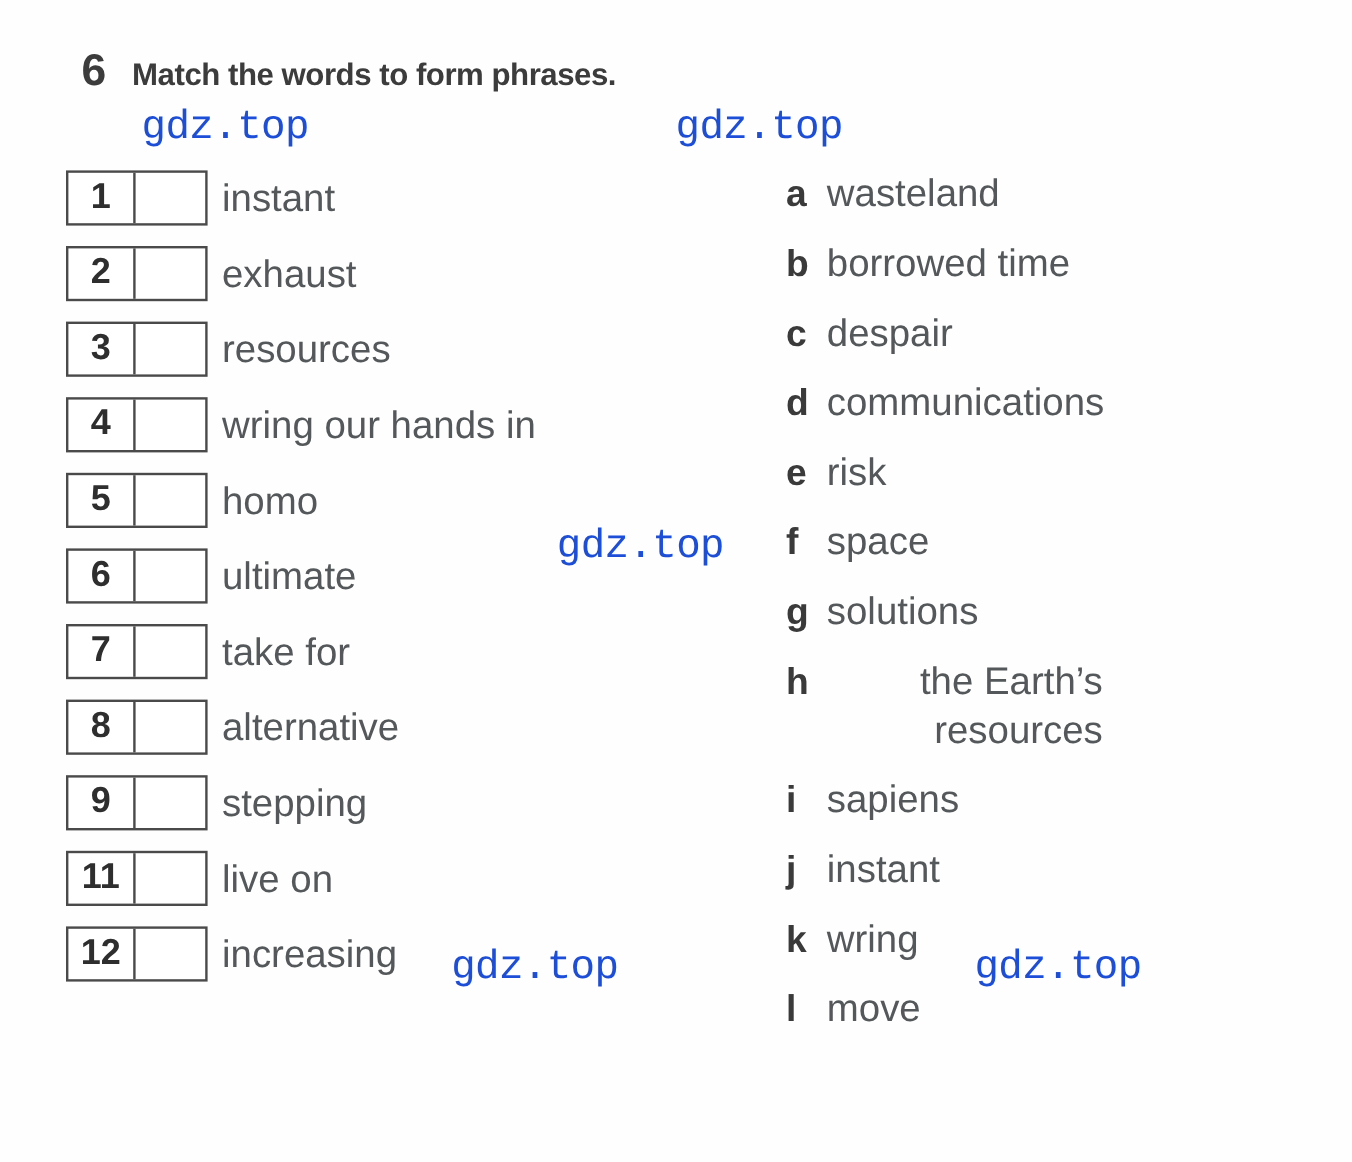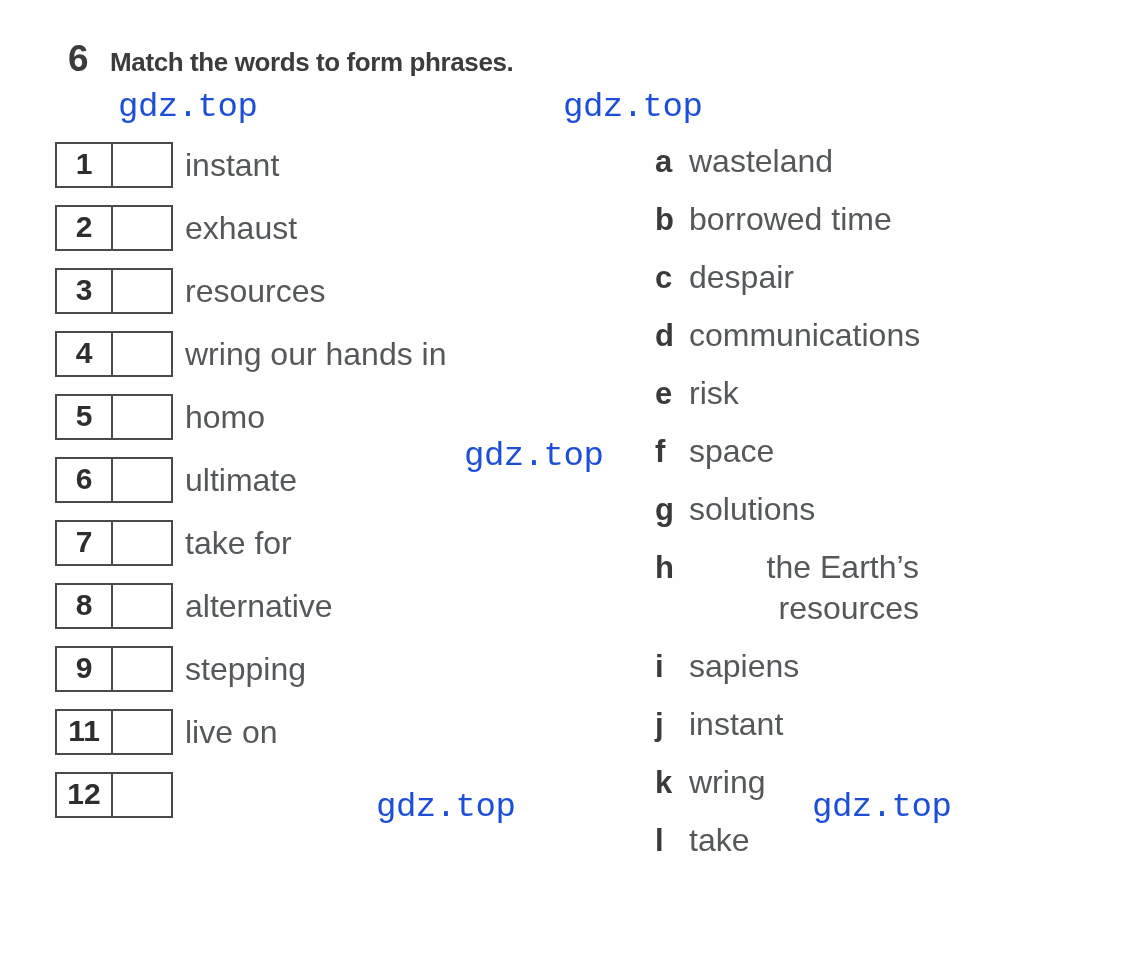--- a/index.html
+++ b/index.html
@@ -232,20 +232,21 @@
         <div class="ans-cell"></div>
       </div>
       <div class="prompt-text">live on</div>
     </div>
 
     <div class="match-row">
       <div class="answer-box">
         <div class="num-cell">12</div>
         <div class="ans-cell"></div>
       </div>
+      <div class="prompt-text">increasing</div>
     </div>
 
   </div>
 
   <div class="right-column">
 
     <div class="option-row">
       <div class="option-letter">a</div>
       <div class="option-text">wasteland</div>
     </div>
@@ -295,21 +296,21 @@
       <div class="option-text">instant</div>
     </div>
 
     <div class="option-row">
       <div class="option-letter">k</div>
       <div class="option-text">wring</div>
     </div>
 
     <div class="option-row">
       <div class="option-letter">l</div>
-      <div class="option-text">take</div>
+      <div class="option-text">move</div>
     </div>
 
   </div>
 
   <div class="watermark wm-1">gdz.top</div>
   <div class="watermark wm-2">gdz.top</div>
   <div class="watermark wm-3">gdz.top</div>
   <div class="watermark wm-4">gdz.top</div>
   <div class="watermark wm-5">gdz.top</div>
 

